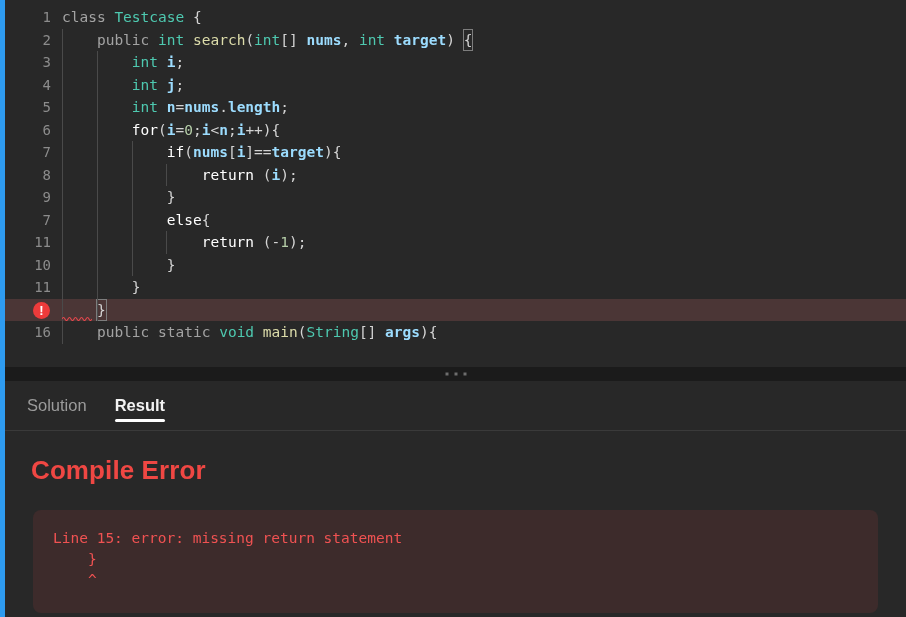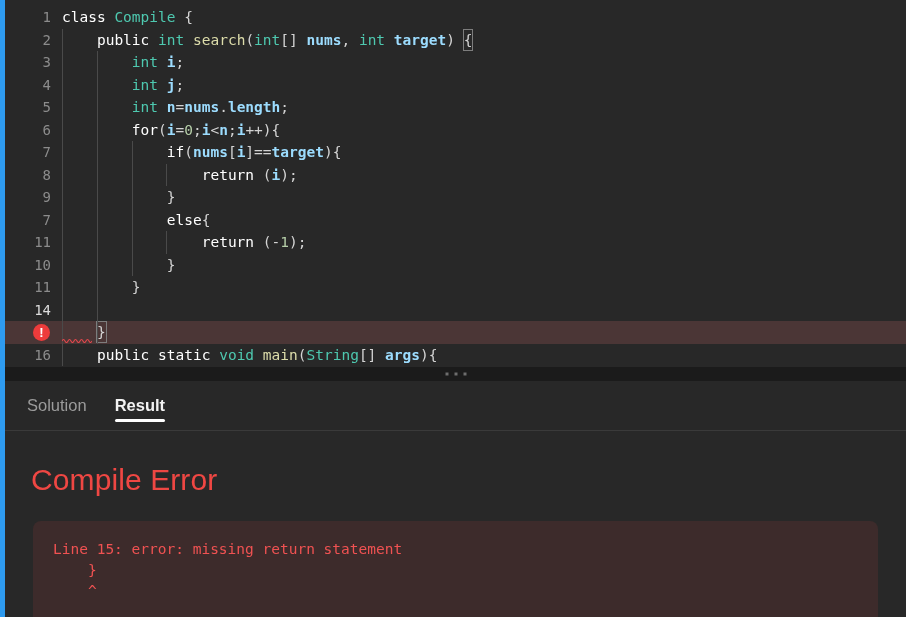--- a/index.html
+++ b/index.html
@@ -60,21 +60,21 @@
     display: inline-block; line-height: 20px;
   }
 
   
   .squiggle {
     position: absolute; left: 57px; top: 16px;
     width: 30px; height: 6px; z-index: 5;
   }
 
   
-  .kw   { color: #ffffff; }  
+  .kw   { color: #a3a3a3; }  
   .ctl  { color: #ffffff; }  
   .typ  { color: #4ec9b0; }  
   .fn   { color: #dcdcaa; }  
   .var  { color: #9cdcfe; font-weight: bold; }  
   .num  { color: #b5cea8; }  
   .pl   { color: #d4d4d4; }  
 
   
   .splitter {
     position: absolute; left: 5px; top: 367px; right: 0; height: 14px;
@@ -100,55 +100,54 @@
     position: relative; font-size: 16.5px; color: #9b9b9b;
     height: 50px; display: flex; align-items: center; cursor: pointer;
   }
   .tab.active { color: #f2f2f2; font-weight: bold; text-align: center; }
   .tab.active::after {
     content: ""; position: absolute; left: 0; right: 0; bottom: 9px;
     height: 2.5px; background: #ffffff; border-radius: 2px;
   }
 
   .result-title {
-    margin: 32px 0 0 26px; font-size: 30px; font-weight: normal;
+    margin: 24px 0 0 26px; font-size: 26px; font-weight: bold;
     color: #ef4743; letter-spacing: .1px;
   }
 
   .err-box {
     margin: 24px 28px 0 28px; background: #3d2b2b; border-radius: 8px;
     padding: 18px 20px 22px 20px;
     font-family: "DejaVu Sans Mono", "Liberation Mono", monospace;
     font-size: 14.5px; line-height: 21px; color: #f05252;
     white-space: pre;
   }
 </style>
 </head>
 <body>
 
 <div id="root">
 
   <div class="left-rail"></div>
 
   <div class="editor">
     <div class="code-area" id="code-area">
-        <div class="line"><span class="ln">1</span><span class="code"><span class="kw">class </span><span class="typ">Compile</span><span class="pl"> {</span></span></div>
+        <div class="line"><span class="ln">1</span><span class="code"><span class="kw">class </span><span class="typ">Testcase</span><span class="pl"> {</span></span></div>
         <div class="line"><span class="ln">2</span><span class="guide" style="left: 57px;"></span><span class="code">    <span class="kw">public</span><span class="pl"> </span><span class="typ">int</span><span class="pl"> </span><span class="fn">search</span><span class="pl">(</span><span class="typ">int</span><span class="pl">[] </span><span class="var">nums</span><span class="pl">, </span><span class="typ">int</span><span class="pl"> </span><span class="var">target</span><span class="pl">) </span><span class="pl brk">{</span></span></div>
         <div class="line"><span class="ln">3</span><span class="guide" style="left: 57px;"></span><span class="guide" style="left: 91.8px;"></span><span class="code">        <span class="typ">int</span><span class="pl"> </span><span class="var">i</span><span class="pl">;</span></span></div>
         <div class="line"><span class="ln">4</span><span class="guide" style="left: 57px;"></span><span class="guide" style="left: 91.8px;"></span><span class="code">        <span class="typ">int</span><span class="pl"> </span><span class="var">j</span><span class="pl">;</span></span></div>
         <div class="line"><span class="ln">5</span><span class="guide" style="left: 57px;"></span><span class="guide" style="left: 91.8px;"></span><span class="code">        <span class="typ">int</span><span class="pl"> </span><span class="var">n</span><span class="pl">=</span><span class="var">nums</span><span class="pl">.</span><span class="var">length</span><span class="pl">;</span></span></div>
         <div class="line"><span class="ln">6</span><span class="guide" style="left: 57px;"></span><span class="guide" style="left: 91.8px;"></span><span class="code">        <span class="ctl">for</span><span class="pl">(</span><span class="var">i</span><span class="pl">=</span><span class="num">0</span><span class="pl">;</span><span class="var">i</span><span class="pl">&lt;</span><span class="var">n</span><span class="pl">;</span><span class="var">i</span><span class="pl">++){</span></span></div>
         <div class="line"><span class="ln">7</span><span class="guide" style="left: 57px;"></span><span class="guide" style="left: 91.8px;"></span><span class="guide" style="left: 126.6px;"></span><span class="code">            <span class="ctl">if</span><span class="pl">(</span><span class="var">nums</span><span class="pl">[</span><span class="var">i</span><span class="pl">]==</span><span class="var">target</span><span class="pl">){</span></span></div>
         <div class="line"><span class="ln">8</span><span class="guide" style="left: 57px;"></span><span class="guide" style="left: 91.8px;"></span><span class="guide" style="left: 126.6px;"></span><span class="guide" style="left: 161.4px;"></span><span class="code">                <span class="ctl">return</span><span class="pl"> (</span><span class="var">i</span><span class="pl">);</span></span></div>
         <div class="line"><span class="ln">9</span><span class="guide" style="left: 57px;"></span><span class="guide" style="left: 91.8px;"></span><span class="guide" style="left: 126.6px;"></span><span class="code">            <span class="pl">}</span></span></div>
         <div class="line"><span class="ln">7</span><span class="guide" style="left: 57px;"></span><span class="guide" style="left: 91.8px;"></span><span class="guide" style="left: 126.6px;"></span><span class="code">            <span class="ctl">else</span><span class="pl">{</span></span></div>
         <div class="line"><span class="ln">11</span><span class="guide" style="left: 57px;"></span><span class="guide" style="left: 91.8px;"></span><span class="guide" style="left: 126.6px;"></span><span class="guide" style="left: 161.4px;"></span><span class="code">                <span class="ctl">return</span><span class="pl"> (</span><span class="pl">-</span><span class="num">1</span><span class="pl">);</span></span></div>
         <div class="line"><span class="ln">10</span><span class="guide" style="left: 57px;"></span><span class="guide" style="left: 91.8px;"></span><span class="guide" style="left: 126.6px;"></span><span class="code">            <span class="pl">}</span></span></div>
         <div class="line"><span class="ln">11</span><span class="guide" style="left: 57px;"></span><span class="guide" style="left: 91.8px;"></span><span class="code">        <span class="pl">}</span></span></div>
-        <div class="line"><span class="ln cur">14</span><span class="guide" style="left: 57px;"></span><span class="guide" style="left: 91.8px;"></span><span class="code"></span></div>
         <div class="line err-row"><div class="err-icon">!</div><span class="guide" style="left: 57px;"></span><span class="guide" style="left: 91.8px;"></span><span class="code">    <span class="pl brk">}</span></span><svg class="squiggle" viewBox="0 0 30 6" preserveAspectRatio="none">
             <path d="M0,4 q1.5,-3 3,0 t3,0 t3,0 t3,0 t3,0 t3,0 t3,0 t3,0 t3,0 t3,0" fill="none" stroke="#e5484d" stroke-width="1.1"></path>
           </svg></div>
         <div class="line"><span class="ln">16</span><span class="guide" style="left: 57px;"></span><span class="code">    <span class="kw">public</span><span class="pl"> </span><span class="kw">static</span><span class="pl"> </span><span class="typ">void</span><span class="pl"> </span><span class="fn">main</span><span class="pl">(</span><span class="typ">String</span><span class="pl">[] </span><span class="var">args</span><span class="pl">){</span></span></div>
       </div>
   </div>
 
   <div class="splitter">
     <div class="dots">
       <i></i>

